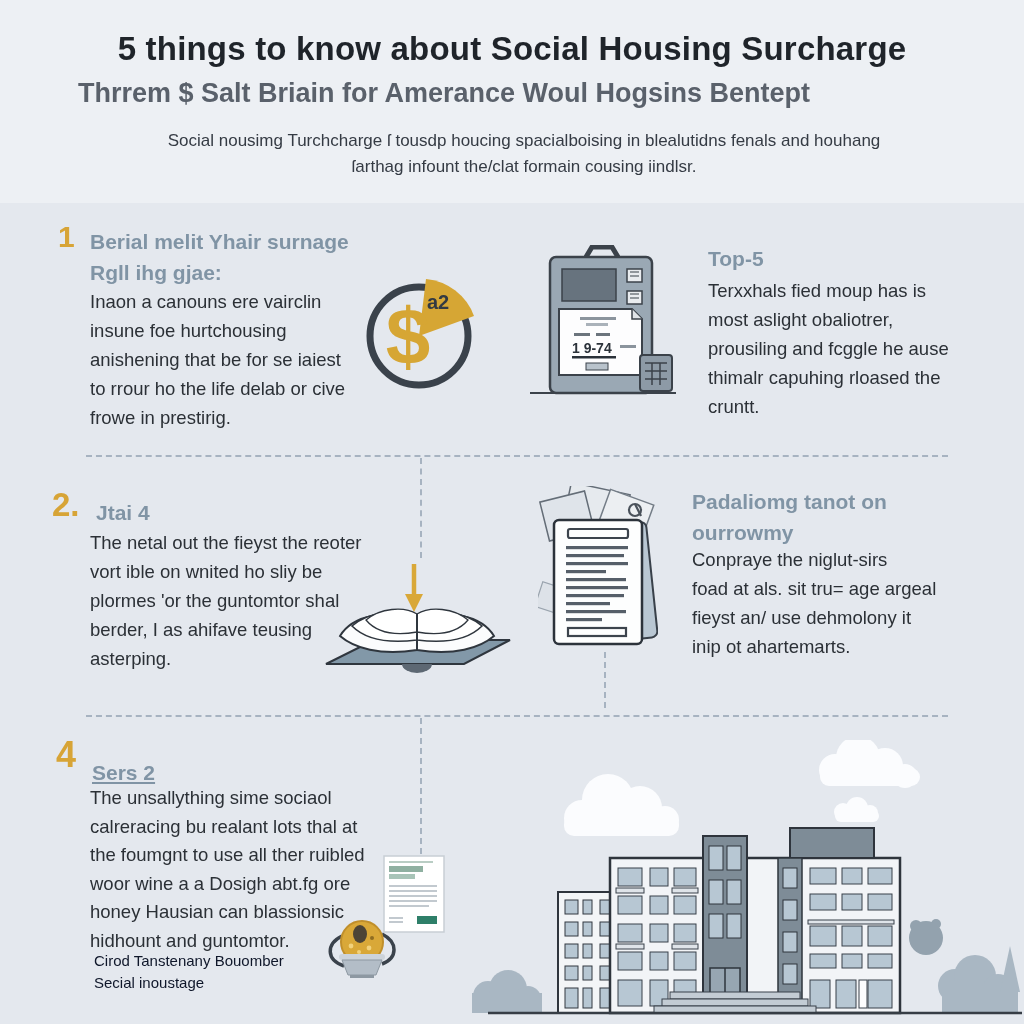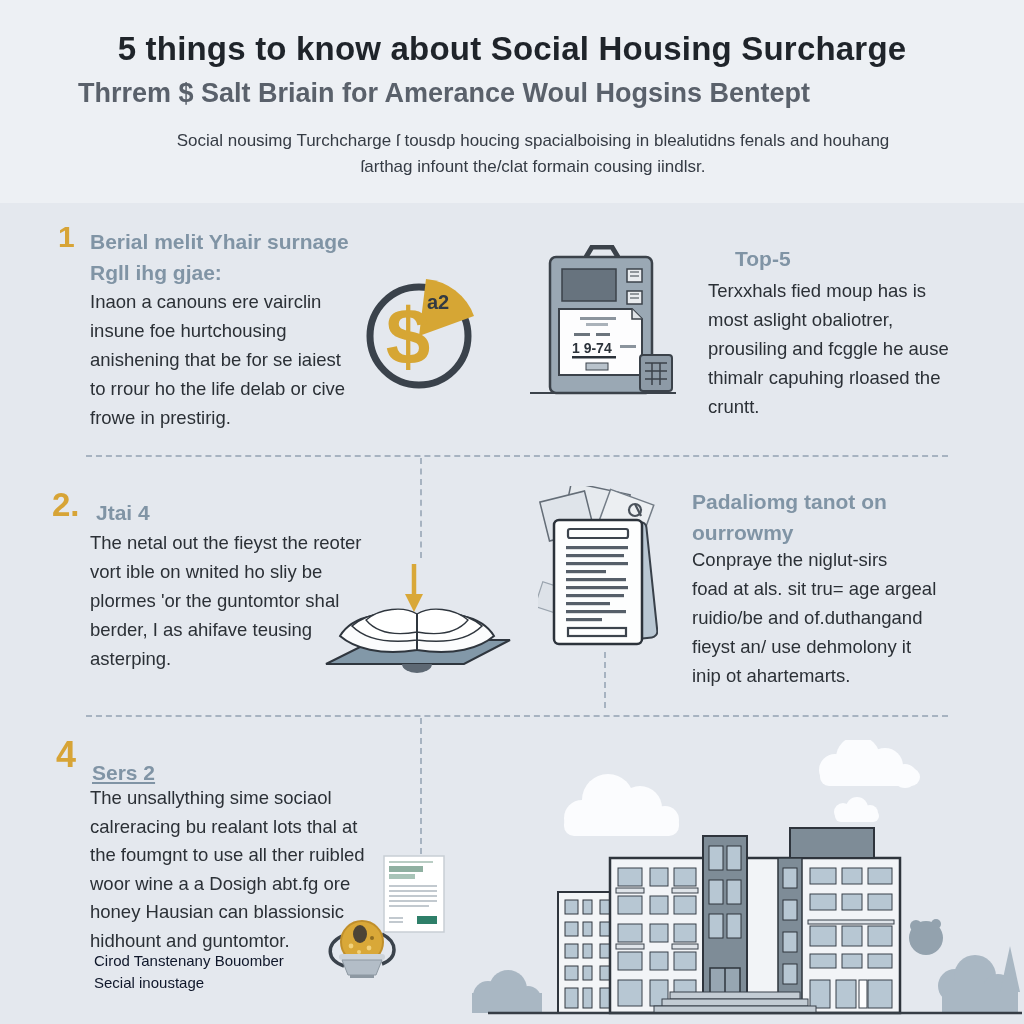--- a/index.html
+++ b/index.html
@@ -2,21 +2,21 @@
 <html><head>
 <meta charset="utf-8">
 <style>
   html,body{margin:0;padding:0;}
   body{font-family:"Liberation Sans",sans-serif;}
   .canvas{position:relative;width:1024px;height:1024px;background:#e4e8ee;overflow:hidden;}
   .abs{position:absolute;}
   .header{left:0;top:0;width:1024px;height:203px;background:#edf0f4;}
   .title{left:0;top:30px;width:1024px;text-align:center;font-size:33px;font-weight:700;color:#1f242a;letter-spacing:.2px;}
   .subtitle{left:0;top:78px;width:888px;text-align:center;font-size:27px;font-weight:700;color:#5a616b;}
-  .desc{left:13px;top:128px;width:952px;text-align:center;font-size:17px;color:#353b44;line-height:26px;padding-left:44px;}
+  .desc{left:4px;top:128px;width:952px;text-align:center;font-size:17px;color:#353b44;line-height:26px;padding-left:44px;}
   .num{color:#d7a436;font-weight:700;}
   .head{font-size:21px;font-weight:700;color:#8094a5;line-height:31px;}
   .body-text{font-size:18.5px;color:#2b3036;line-height:29px;}
   .caption{font-size:15px;color:#0f172a;line-height:22px;}
   .line{white-space:nowrap;}
   .hdash{border-top:2px dashed #a7b3c1;height:0;}
   .vdash{border-left:2px dashed #a7b3c1;width:0;}
 </style>
 </head>
 <body>
@@ -70,21 +70,21 @@
       <text x="44" y="108" font-size="14" font-weight="bold" fill="#2b323a">1 9-74</text>
       <rect x="44" y="111" width="44" height="2.5" fill="#2b323a"></rect>
       <rect x="92" y="100" width="16" height="3" fill="#8b949d"></rect>
       <rect x="58" y="118" width="22" height="7" fill="#b9c3cc" stroke="#3b424a" stroke-width="1"></rect>
       <rect x="112" y="110" width="32" height="36" rx="3" fill="#8d9aa6" stroke="#3b424a" stroke-width="2"></rect>
       <path d="M117 118 l22 0 M117 126 l22 0 M117 134 l22 0 M124 118 l0 22 M132 118 l0 22" stroke="#3b424a" stroke-width="1.5"></path>
       <line x1="2" y1="148" x2="148" y2="148" stroke="#3b424a" stroke-width="2"></line>
     </svg>
   </div>
 
-  <div class="abs head" style="left:708px;top:243px;margin-left:27px;">Top-5</div>
+  <div class="abs head" style="left:708px;top:243px;">Top-5</div>
   <div class="abs body-text" style="left:708px;top:276px;">
     <div class="line">Terxxhals fied moup has is</div>
     <div class="line">most aslight obaliotrer,</div>
     <div class="line">prousiling and fcggle he ause</div>
     <div class="line">thimalr capuhing rloased the</div>
     <div class="line">cruntt.</div>
   </div>
 
   <div class="abs hdash" style="left:86px;top:455px;width:862px;"></div>
   <div class="abs vdash" style="left:420px;top:458px;height:100px;"></div>
@@ -146,21 +146,20 @@
   </div>
   <div class="abs vdash" style="left:604px;top:652px;height:56px;"></div>
 
   <div class="abs head" style="left:692px;top:486px;">
     <div class="line">Padaliomg tanot on</div>
     <div class="line">ourrowmy</div>
   </div>
   <div class="abs body-text" style="left:692px;top:545px;">
     <div class="line">Conpraye the niglut-sirs</div>
     <div class="line">foad at als. sit tru= age argeal</div>
-    <div class="line">ruidio/be and of.duthangand</div>
     <div class="line">fieyst an/ use dehmolony it</div>
     <div class="line">inip ot ahartemarts.</div>
   </div>
 
   <div class="abs hdash" style="left:86px;top:715px;width:862px;"></div>
   <div class="abs vdash" style="left:420px;top:718px;height:136px;"></div>
 
   <div class="abs num" style="left:56px;top:734px;font-size:36px;">4</div>
   <div class="abs head" style="left:92px;top:757px;text-decoration:underline;">Sers 2</div>
   <div class="abs body-text" style="left:90px;top:784px;line-height:28.5px;">

